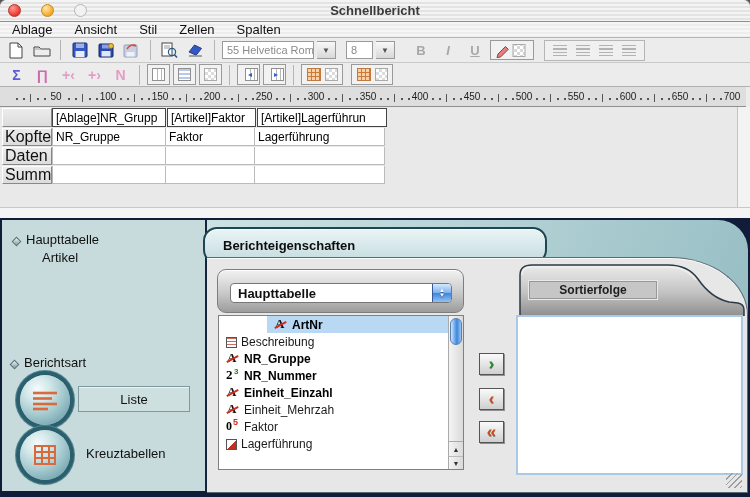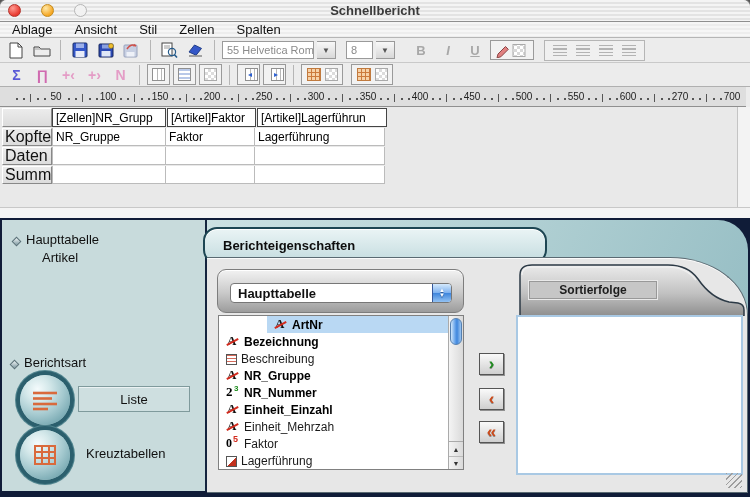--- a/index.html
+++ b/index.html
@@ -387,39 +387,39 @@
       <span class="dot" style="left: 543px;"></span>
       <span class="dot" style="left: 557px;"></span>
       <span class="dot" style="left: 564px;"></span>
       <span class="tick" style="left: 550px;"></span>
       <span class="num" style="left: 628px;">600</span>
       <span class="dot" style="left: 588px;"></span>
       <span class="dot" style="left: 595px;"></span>
       <span class="dot" style="left: 609px;"></span>
       <span class="dot" style="left: 616px;"></span>
       <span class="tick" style="left: 602px;"></span>
-      <span class="num" style="left: 680px;">270</span>
+      <span class="num" style="left: 680px;">650</span>
       <span class="dot" style="left: 640px;"></span>
       <span class="dot" style="left: 647px;"></span>
       <span class="dot" style="left: 661px;"></span>
       <span class="dot" style="left: 668px;"></span>
       <span class="tick" style="left: 654px;"></span>
       <span class="num" style="left: 732px;">700</span>
       <span class="dot" style="left: 692px;"></span>
       <span class="dot" style="left: 699px;"></span>
       <span class="dot" style="left: 713px;"></span>
       <span class="dot" style="left: 720px;"></span>
       <span class="tick" style="left: 706px;"></span>
     </div>
 
   <div class="canvas">
     <div class="rtable" id="rtable">
         <div class="trow hdrow">
           <div class="labelcell"></div>
-          <div class="hcell" style="width: 114px;">[Zellen]NR_Grupp</div>
+          <div class="hcell" style="width: 114px;">[Ablage]NR_Grupp</div>
           <div class="hcell" style="width: 89px;">[Artikel]Faktor</div>
           <div class="hcell" style="width: 130px;">[Artikel]Lagerführun</div>
         </div>
         <div class="trow">
           <div class="labelcell">Kopfteil</div>
           <div class="dcell c0" style="width: 114px;">NR_Gruppe</div>
           <div class="dcell" style="width: 89px;">Faktor</div>
           <div class="dcell" style="width: 130px;">Lagerführung</div>
         </div>
         <div class="trow">
@@ -489,24 +489,20 @@
                 </span>
             </div>
           </div>
 
           <div class="fieldlist" id="fieldlist">
             <div class="frow sel">
                 <span class="fi fi-alpha"></span>
                 <span class="fname b">ArtNr</span>
               </div>
               <div class="frow">
-                <span class="fi fi-alpha"></span>
-                <span class="fname b">Bezeichnung</span>
-              </div>
-              <div class="frow">
                 <span class="fi fi-text"></span>
                 <span class="fname">Beschreibung</span>
               </div>
               <div class="frow">
                 <span class="fi fi-alpha"></span>
                 <span class="fname b">NR_Gruppe</span>
               </div>
               <div class="frow">
                 <span class="fi fi-int"></span>
                 <span class="fname b">NR_Nummer</span>

